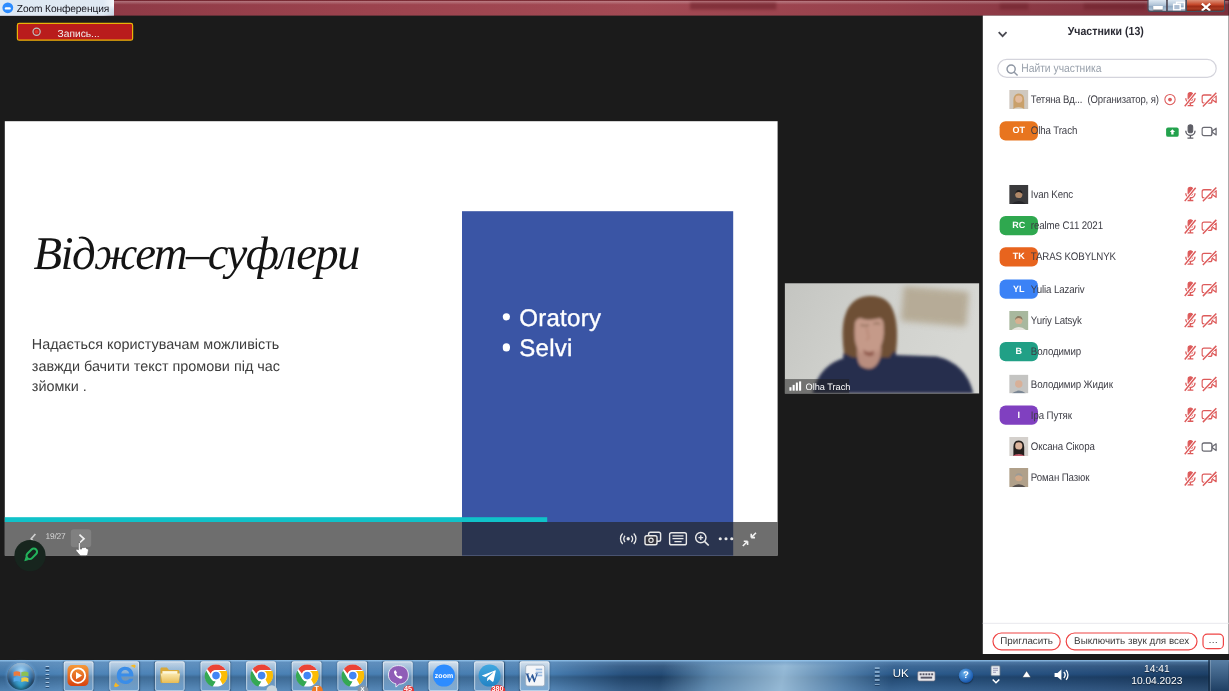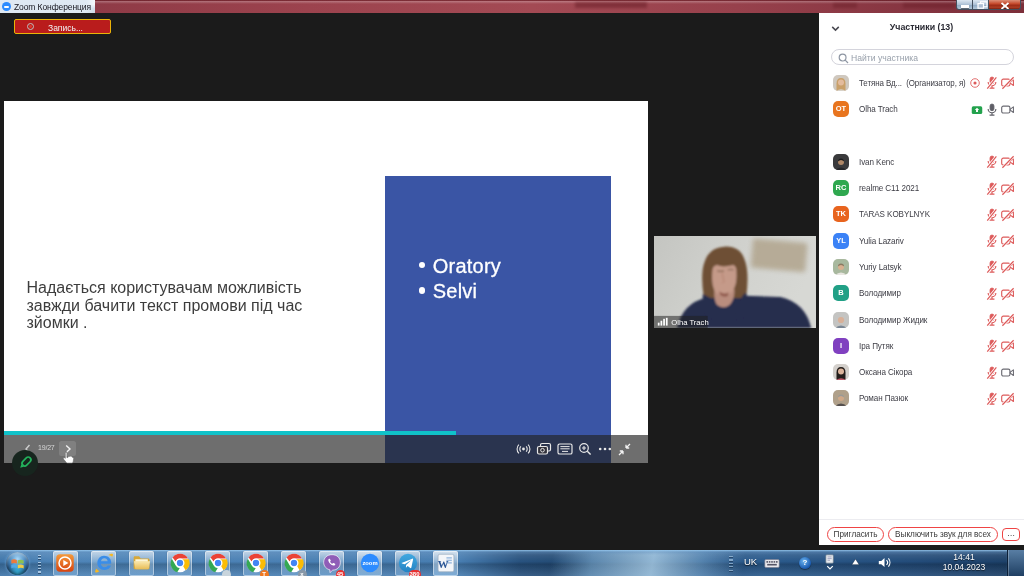--- a/index.html
+++ b/index.html
@@ -16,40 +16,40 @@
 #bmax{left:972px;width:17px;background:linear-gradient(to bottom,#dde8f2,#aec2d6 50%,#8ea8c2 55%,#b2c8da);}
 #bcls{left:988px;width:33px;background:linear-gradient(to bottom,#dc9078 0%,#c64a2c 42%,#9e2c16 58%,#aa3c22 82%,#7e2010 100%);border-radius:0 0 3px 0;}
 
 #rec{left:14px;top:19px;width:95px;height:13px;background:#b91c1c;border:1px solid #eab308;border-radius:2px;}
 #rec .dot{position:absolute;left:12px;top:3px;width:7px;height:7px;border-radius:50%;border:1px solid #c0c0c0;box-sizing:border-box;}
 #rec .dot:before{content:"";position:absolute;left:1.2px;top:1.2px;width:2.8px;height:2.8px;border-radius:50%;background:#e0362b;}
 #rec .t{position:absolute;left:33px;top:2.5px;font-size:8.5px;color:#f2f2f2;}
 
 #slide{left:4px;top:101px;width:644px;height:362px;background:#fff;}
 #stitle{left:24px;top:88px;font-family:"Liberation Serif",serif;font-style:italic;font-size:39px;color:#141414;letter-spacing:-1.35px;}
-#spara{left:22.5px;top:178px;font-size:16px;line-height:17.5px;color:#3d3d3d;letter-spacing:0;}
+#spara{left:22.5px;top:178px;font-size:12px;line-height:17.5px;color:#3d3d3d;letter-spacing:0;}
 #bluebox{left:381px;top:75px;width:226px;height:287px;background:#3a55a5;}
 #bullets{left:410.5px;top:152.5px;color:#fff;font-size:20px;line-height:25.5px;letter-spacing:.25px;-webkit-text-stroke:.3px #fff;}
 #bullets .b{display:inline-block;width:6.4px;height:6.4px;border-radius:50%;background:#fff;margin-right:7.2px;position:relative;top:-4.5px;margin-left:4.6px;}
 
 #cyan{left:4px;top:431px;width:452px;height:4px;background:#10c2c9;}
 #cbar{left:4px;top:435px;width:644px;height:28px;background:rgba(35,35,35,.66);color:#e8e8e8;}
 #nextbtn{position:absolute;left:55px;top:6px;width:17px;height:14.5px;background:rgba(255,255,255,.13);border-radius:2.5px;}
 #pg{position:absolute;left:34px;top:9px;font-size:7px;color:#d8d8d8;letter-spacing:-0.2px;}
 
 #pencil{left:12px;top:450px;width:26px;height:26px;border-radius:50%;background:#17251e;}
 
 #vid{left:654px;top:236px;width:162px;height:92px;background:#888;overflow:hidden;}
 
 #panel{left:819px;top:13px;width:205px;height:532px;background:#fff;}
 #phead{left:0;top:7px;width:205px;text-align:center;font-size:9.8px;font-weight:bold;color:#2a2a33;line-height:14px;transform:scaleX(.9);}
 #search{left:12px;top:36px;width:181px;height:14.4px;border:1px solid #d4d4dc;border-radius:8px;}
 #search .ph{position:absolute;left:18.5px;top:1.5px;font-size:9.9px;color:#98a0ab;transform:scaleX(.87);transform-origin:0 50%;}
 .row{position:absolute;left:14px;width:191px;height:16px;}
-.av{position:absolute;left:0;top:0;width:16px;height:16px;border-radius:5px;color:#fff;font-size:7.5px;font-weight:bold;text-align:center;line-height:16px;overflow:hidden;}
+.av{position:absolute;left:0;top:0;width:32px;height:16px;border-radius:5px;color:#fff;font-size:7.5px;font-weight:bold;text-align:center;line-height:16px;overflow:hidden;}
 .nm{position:absolute;left:26px;top:0;line-height:16px;font-size:9.2px;color:#3c3c44;white-space:nowrap;letter-spacing:-0.1px;transform:scaleX(.88);transform-origin:0 50%;}
 .ic1{position:absolute;left:135px;top:1.5px;width:14px;height:14px;}
 .ic2{position:absolute;left:152px;top:1.5px;width:14px;height:14px;}
 .ic3{position:absolute;left:168px;top:1.5px;width:14px;height:14px;}
 
 .fbtn{position:absolute;border:1px solid #ef4444;border-radius:8px;font-size:8.2px;color:#3a3a3a;text-align:center;background:#fff;}
 
 #task{left:0;top:549.5px;width:1024px;height:26.5px;background:linear-gradient(to bottom,rgba(150,200,240,.9) 0,rgba(90,140,190,.35) 2px,rgba(20,45,80,0) 5px),linear-gradient(100deg,rgba(100,150,200,0) 545px,rgba(150,200,238,.5) 585px,rgba(185,222,248,.75) 645px,rgba(150,200,238,.4) 695px,rgba(100,150,200,0) 735px),linear-gradient(to bottom,rgba(255,255,255,.16),rgba(255,255,255,0) 45%,rgba(0,0,0,.18) 55%,rgba(255,255,255,.08)),linear-gradient(to right,#3f76aa 0,#4d84b8 60px,#467cb0 460px,#27517e 520px,#1a3c60 640px,#245080 700px,#2a5a8c 760px,#224a78 920px,#1c4068 1006px,#2c557e 1008px);}
 #clock{position:absolute;right:29px;top:2px;width:62px;text-align:center;color:#fff;font-size:8.5px;line-height:10.5px;text-shadow:0 1px 1px rgba(0,0,0,.6);}
 #sdesk{position:absolute;right:0;top:0;width:16px;height:26.5px;background:linear-gradient(to bottom,#587ea4,#1f3f63);border-left:1.5px solid #0c2038;box-shadow:inset 1px 0 0 rgba(255,255,255,.25);}
@@ -116,20 +116,21 @@
     </svg>
   </div>
 
 <div class="abs" id="rec">
     <div class="dot"></div>
     <div class="t">Запись...</div>
   </div>
 
 <div class="abs" id="slide">
   <div class="abs" id="bluebox"></div>
+  <div class="abs" id="stitle">Віджет–суфлери</div>
   <div class="abs" id="spara">Надається користувачам можливість<br>завжди бачити текст промови під час<br>зйомки .</div>
   <div class="abs" id="bullets"><span class="b"></span>Oratory<br><span class="b"></span>Selvi</div>
 </div>
 <div class="abs" id="cyan"></div>
 <div class="abs" id="cbar">
 <svg style="position:absolute;left:18px;top:8px" width="12" height="12" viewBox="0 0 12 12">
       <path d="M7.5 2L4 6l3.5 4" stroke="#cfcfcf" stroke-width="1.4" fill="none"></path>
     </svg>
 <div id="pg">19/27</div>
 <div id="nextbtn">

